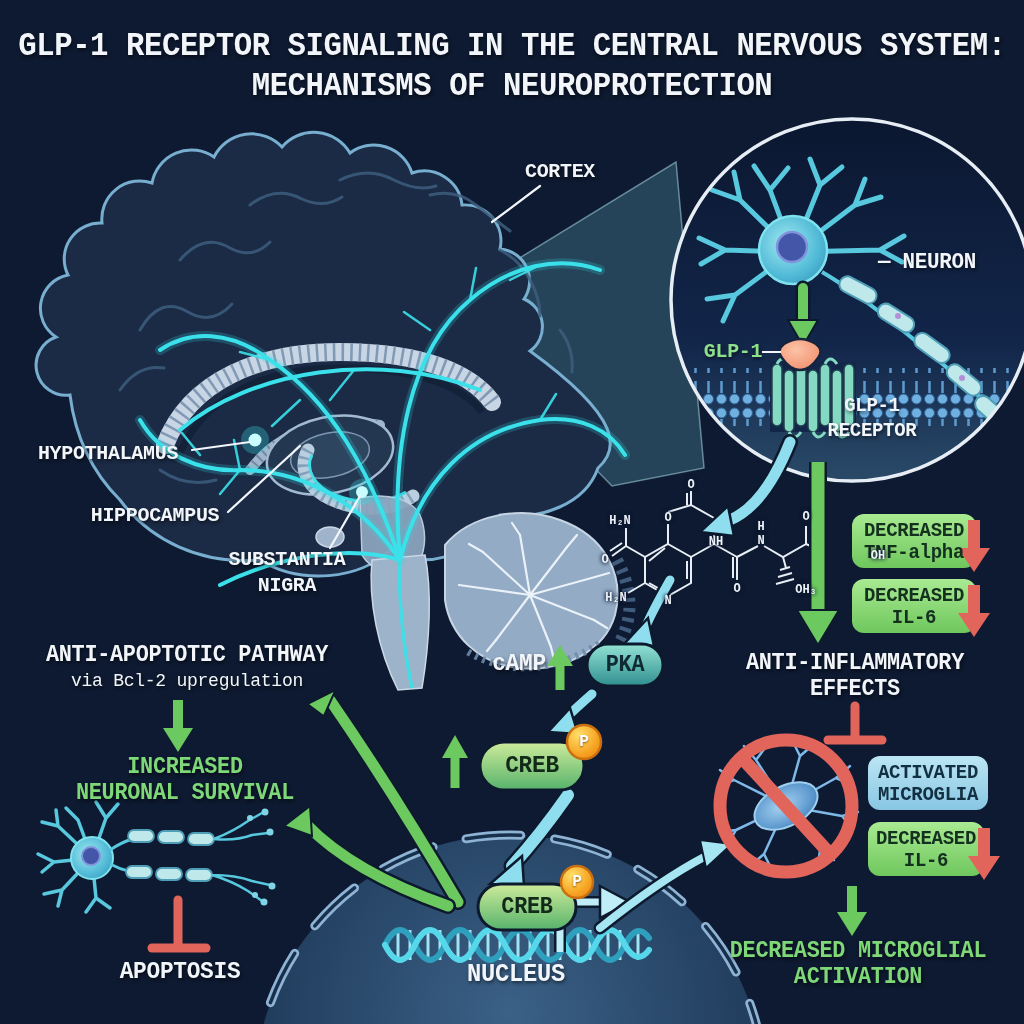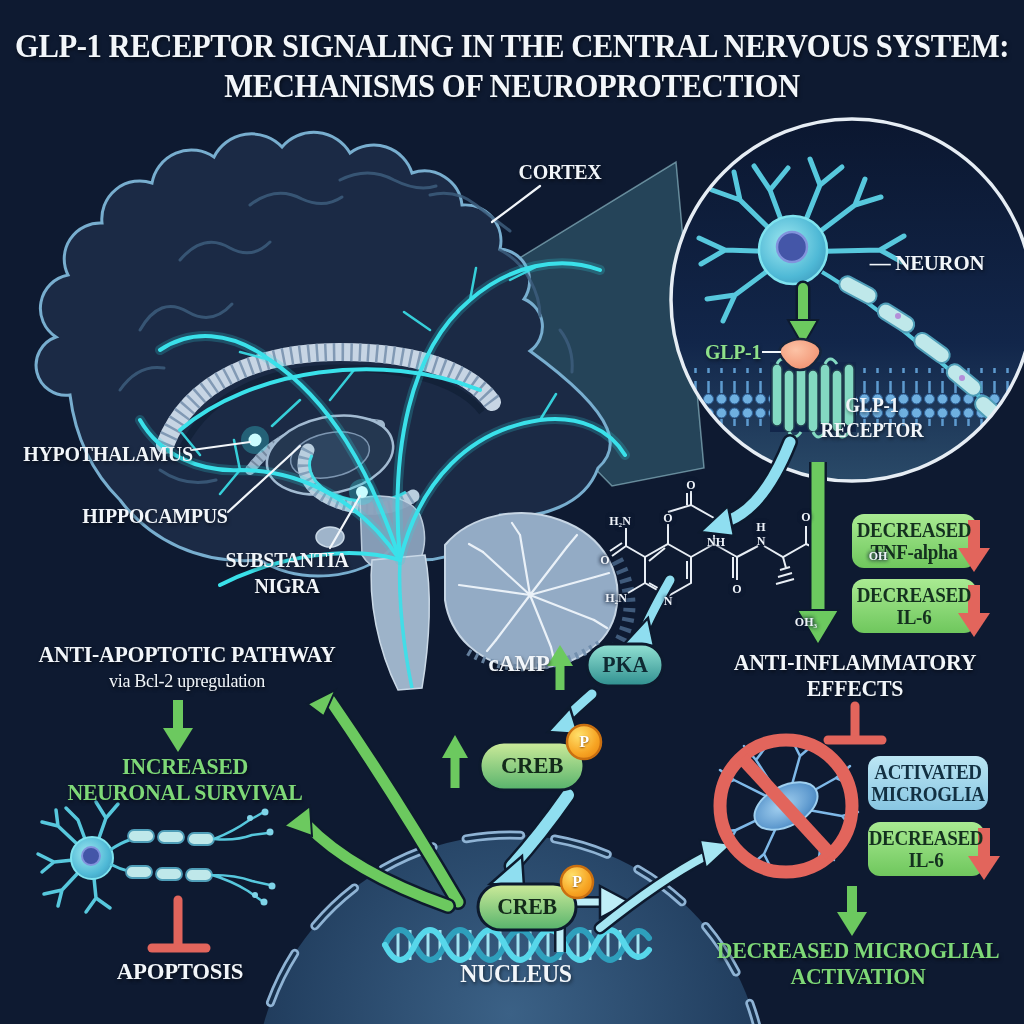--- a/index.html
+++ b/index.html
@@ -1,17 +1,17 @@
 <!DOCTYPE html>
 <html><head>
 <meta charset="utf-8">
 <style>
   html,body{margin:0;padding:0;background:#0e1a31;}
   .canvas{position:relative;width:1024px;height:1024px;background:#0e1a31;overflow:hidden;
-          font-family:Liberation Serif, serif;text-align:center;}
+          font-family:Liberation Mono, monospace;text-align:center;}
   svg{position:absolute;left:0;top:0;}
   .t{position:absolute;white-space:nowrap;color:#f2f6fa;font-weight:bold;
      transform:translateX(-50%) scaleX(.95);transform-origin:center;
      letter-spacing:-.3px;text-shadow:1px 2px 4px rgba(0,0,0,.55);}
   .ttl{font-size:33px;letter-spacing:-.5px;transform:translateX(-50%) scaleX(.93);}
   .green{color:#7ed877;}
   .lgreen{color:#8ee08a;}
   .dark{color:#14301f;text-shadow:none;}
   .bdark{color:#123042;text-shadow:none;}
   .reg{font-weight:normal;}
@@ -476,15 +476,15 @@
 <span class="chem" style="left:668px;top:518px;">O</span>
 <span class="chem" style="left:716px;top:542px;">NH</span>
 <span class="chem" style="left:691px;top:485px;">O</span>
 <span class="chem" style="left:668px;top:601px;">N</span>
 <span class="chem" style="left:616px;top:598px;">H₂N</span>
 <span class="chem" style="left:737px;top:589px;">O</span>
 <span class="chem" style="left:761px;top:527px;">H</span>
 <span class="chem" style="left:761px;top:541px;">N</span>
 <span class="chem" style="left:806px;top:517px;">O</span>
 <span class="chem" style="left:878px;top:556px;">OH</span>
-<span class="chem" style="left:806px;top:622px;">OH₃</span>
+<span class="chem" style="left:806px;top:590px;">OH₃</span>
 
 </div>
 
 </body></html>

